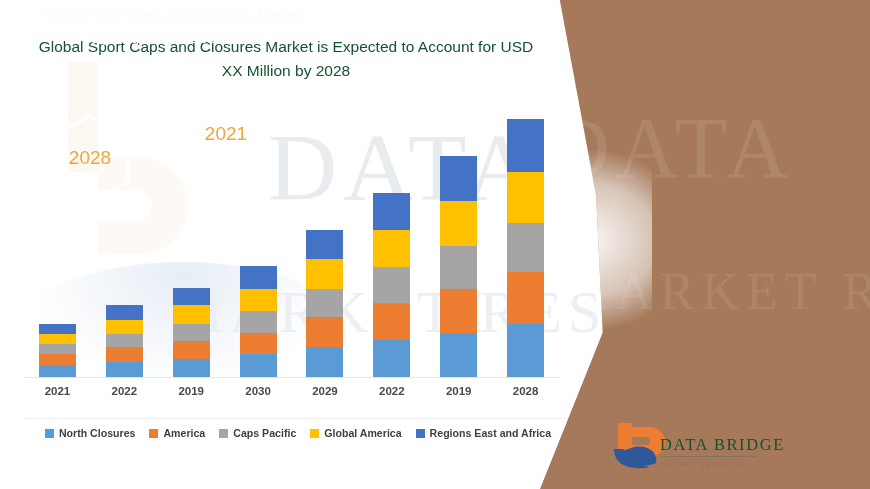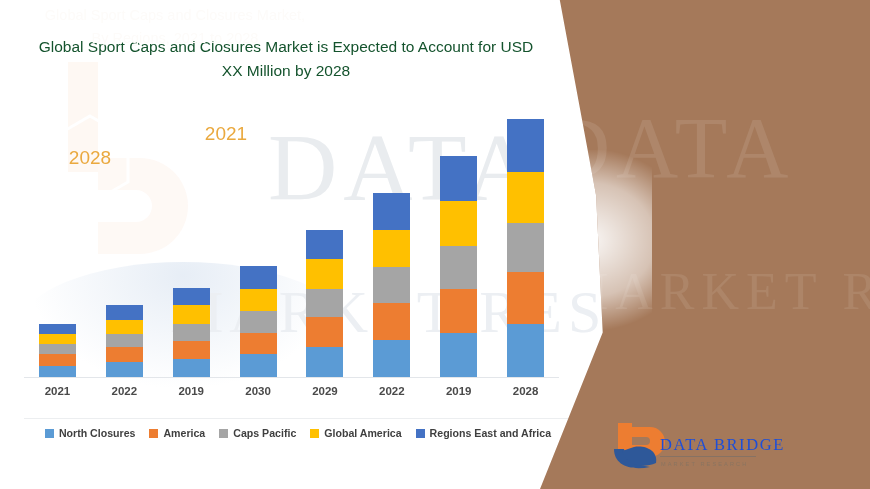--- a/index.html
+++ b/index.html
@@ -102,21 +102,21 @@
   }
   .hexwrap{position:absolute;left:38px;top:86px;width:280px;height:108px;}
   .brand{
     position:absolute;left:30px;top:207px;width:290px;
     text-align:center;color:#eaa93f;font-size:15px;line-height:25px;font-weight:400;
   }
   .logo{position:absolute;left:610px;bottom:18px;width:180px;height:50px;}
   .logo-txt{
     position:absolute;left:660px;bottom:34px;
     font-family:"Liberation Serif", serif;
-    font-size:16.5px;letter-spacing:1.6px;color:#1d4ed8;
+    font-size:16.5px;letter-spacing:1.6px;color:#14532d;
   }
   .logo-sub{
     position:absolute;left:661px;bottom:22px;
     font-size:5.6px;letter-spacing:2.1px;color:#8a7460;
   }
   .logo-rule{
     position:absolute;left:660px;bottom:32px;width:96px;height:1px;background:#6d6d6d;opacity:.55;
   }
 </style>
 </head>

